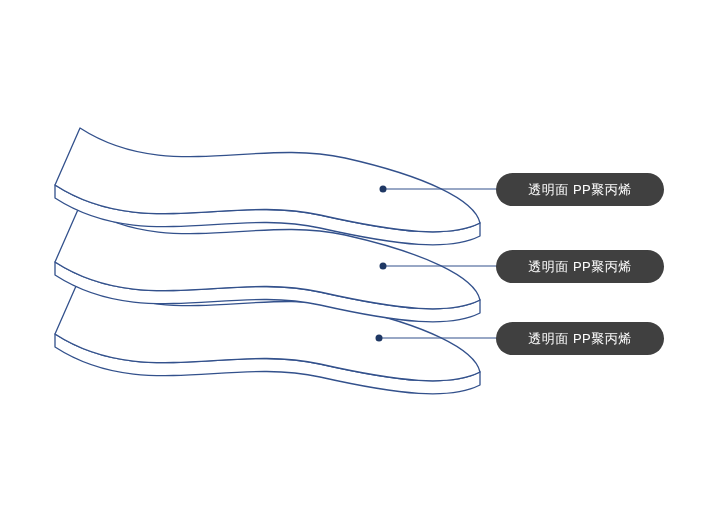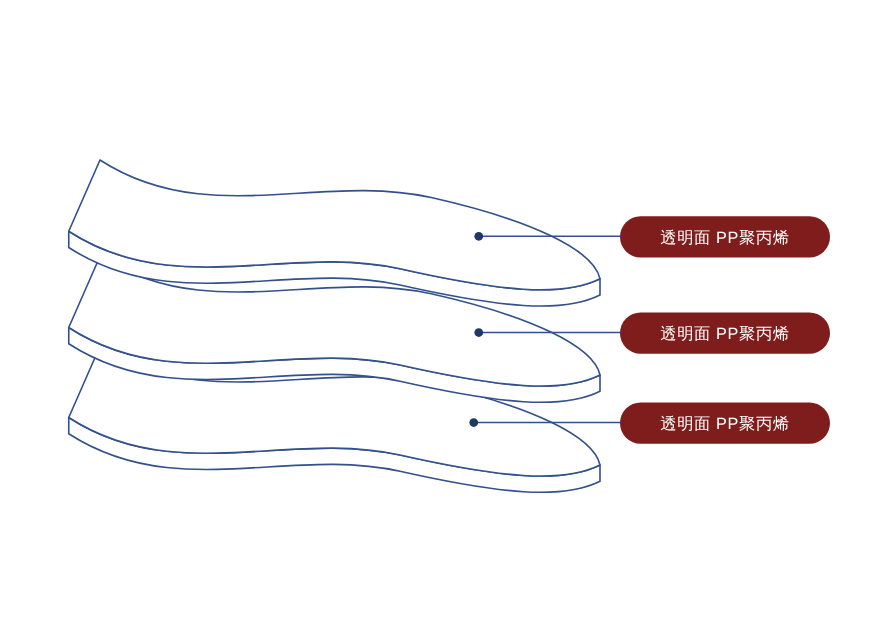--- a/index.html
+++ b/index.html
@@ -21,21 +21,21 @@
   .stage svg {
     position: absolute;
     top: 0;
     left: 0;
   }
   .label-pill {
     position: absolute;
     left: 496px;
     width: 168px;
     height: 33px;
-    background: #7f1d1d;
+    background: #404040;
     border-radius: 17px;
     color: #ffffff;
     display: flex;
     align-items: center;
     justify-content: center;
     font-size: 13px;
     letter-spacing: 0.5px;
     white-space: nowrap;
   }
   .pill-1 { top: 173px; }

